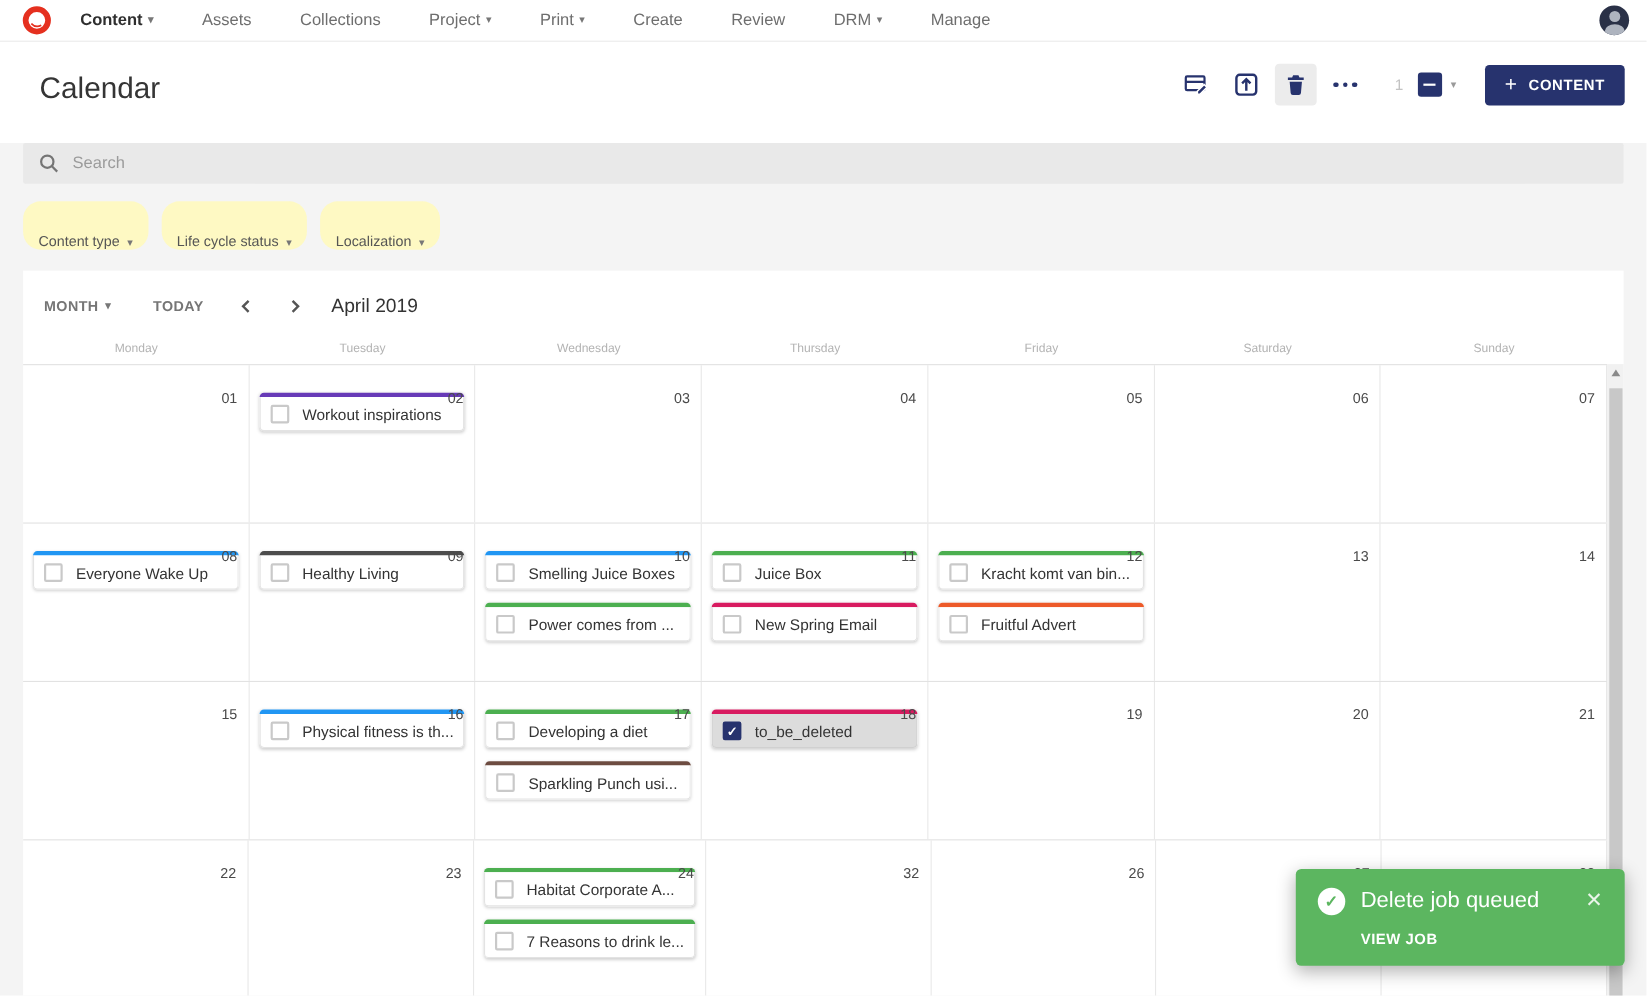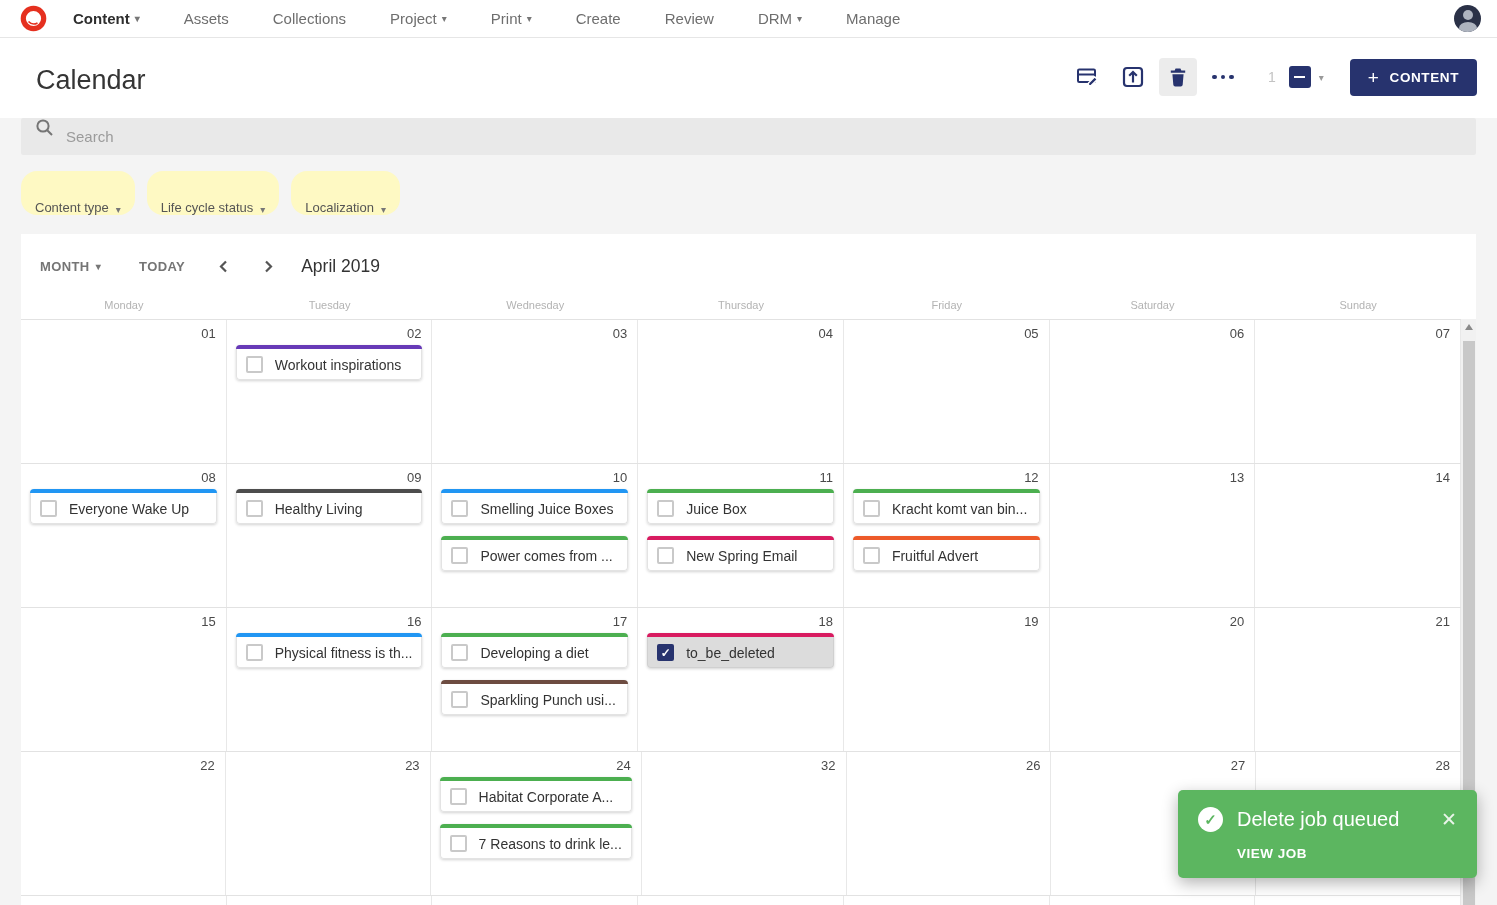--- a/index.html
+++ b/index.html
@@ -31,41 +31,41 @@
   .sel-box { width:22px; height:22px; background:#27336e; border-radius:3px; display:flex; align-items:center; justify-content:center; cursor:pointer; }
   .sel-box i { width:11px; height:2.5px; background:#fff; display:block; }
   .sel-caret { font-size:10px; color:#9a9a9a; margin:0 0 0 8px; cursor:pointer; }
   .content-btn { margin-left:26px; height:37px; background:#27336e; color:#fff; border:none; border-radius:4px;
                  font-family:inherit; font-size:13.5px; font-weight:bold; letter-spacing:.6px; padding:0 18px;
                  display:flex; align-items:center; gap:10px; cursor:pointer; }
   .content-btn .plus { font-size:19px; font-weight:normal; line-height:1; }
 
   
   .content { height:809px; background:#f4f4f4; padding:0 21px; }
-  .search-bar { margin-top:22px; height:37px; background:#e9e9e9; display:flex; padding:0 14px; border-radius:2px; }
+  .search-bar { margin-top:34px; height:37px; background:#e9e9e9; display:flex; align-items:center; padding:0 14px; border-radius:2px; }
   .search-bar input { flex:1; border:none; outline:none; background:transparent; font-family:inherit; font-size:15px; color:#444; margin-left:12px; }
   .search-bar input::placeholder { color:#9b9b9b; }
   .filter-row { margin-top:16px; display:flex; gap:12px; }
   .pill { height:44px; background:#fef9c3; border-radius:16px; display:flex; align-items:flex-end; gap:7px;
           padding:0 14px; font-size:13px; color:#555; cursor:pointer; white-space:nowrap; }
 
   
   .panel { margin-top:19px; background:#fff; position:relative; height:1100px; }
   .cal-controls { height:65px; display:flex; align-items:center; padding-left:19px; }
   .view-select { display:flex; align-items:center; gap:6px; font-size:13px; font-weight:bold; letter-spacing:.4px; color:#757575; cursor:pointer; }
   .today-btn { margin-left:38px; font-size:13px; font-weight:bold; letter-spacing:.4px; color:#757575; cursor:pointer; background:none; border:none; font-family:inherit; }
   .chev { margin-left:32px; cursor:pointer; display:flex; align-items:center; }
   .cal-title { margin-left:26px; font-size:17.5px; color:#333; }
 
   .grid-head { display:flex; margin-right:15px; height:20px; }
   .grid-head div { flex:1; text-align:center; font-size:11px; color:#b3b3b3; }
   .cal-grid { border-top:1px solid #e2e2e2; margin-right:15px; }
   .cal-row { display:flex; height:144px; border-bottom:1px solid #e2e2e2; }
   .cal-cell { flex:1; border-right:1px solid #e8e8e8; position:relative; padding:25px 9px 0 9px; }
-  .day-num { position:absolute; top:6px; right:10px; font-size:13px; color:#4a4a4a;text-align:right; }
+  .day-num { position:absolute; top:22px; right:10px; font-size:13px; color:#4a4a4a;text-align:right; }
   .cal-cell.outside .day-num { color:#c4c4c4; }
 
   .event { border-radius:4px; margin-bottom:12px; box-shadow:0 1px 3px rgba(0,0,0,.18); cursor:pointer; background:#fff; }
   .event-bar { height:4px; border-radius:4px 4px 0 0; }
   .event-body { display:flex; align-items:flex-end; gap:12px; padding:6px 9px; border:1px solid #e3e3e3; border-top:none;
                 border-radius:0 0 4px 4px; background:#fff; height:31px; overflow:hidden; }
   .event.selected .event-body { background:#dcdcdc; border-color:#d0d0d0; }
   .event-checkbox { width:17px; height:17px; border:2px solid #c9c9c9; border-radius:2px; background:#fff; flex:none;
                     display:flex; align-items:center; justify-content:center; font-size:12px; font-weight:bold; color:#fff; cursor:pointer; }
   .event-checkbox.checked { background:#27336e; border-color:#27336e; }

